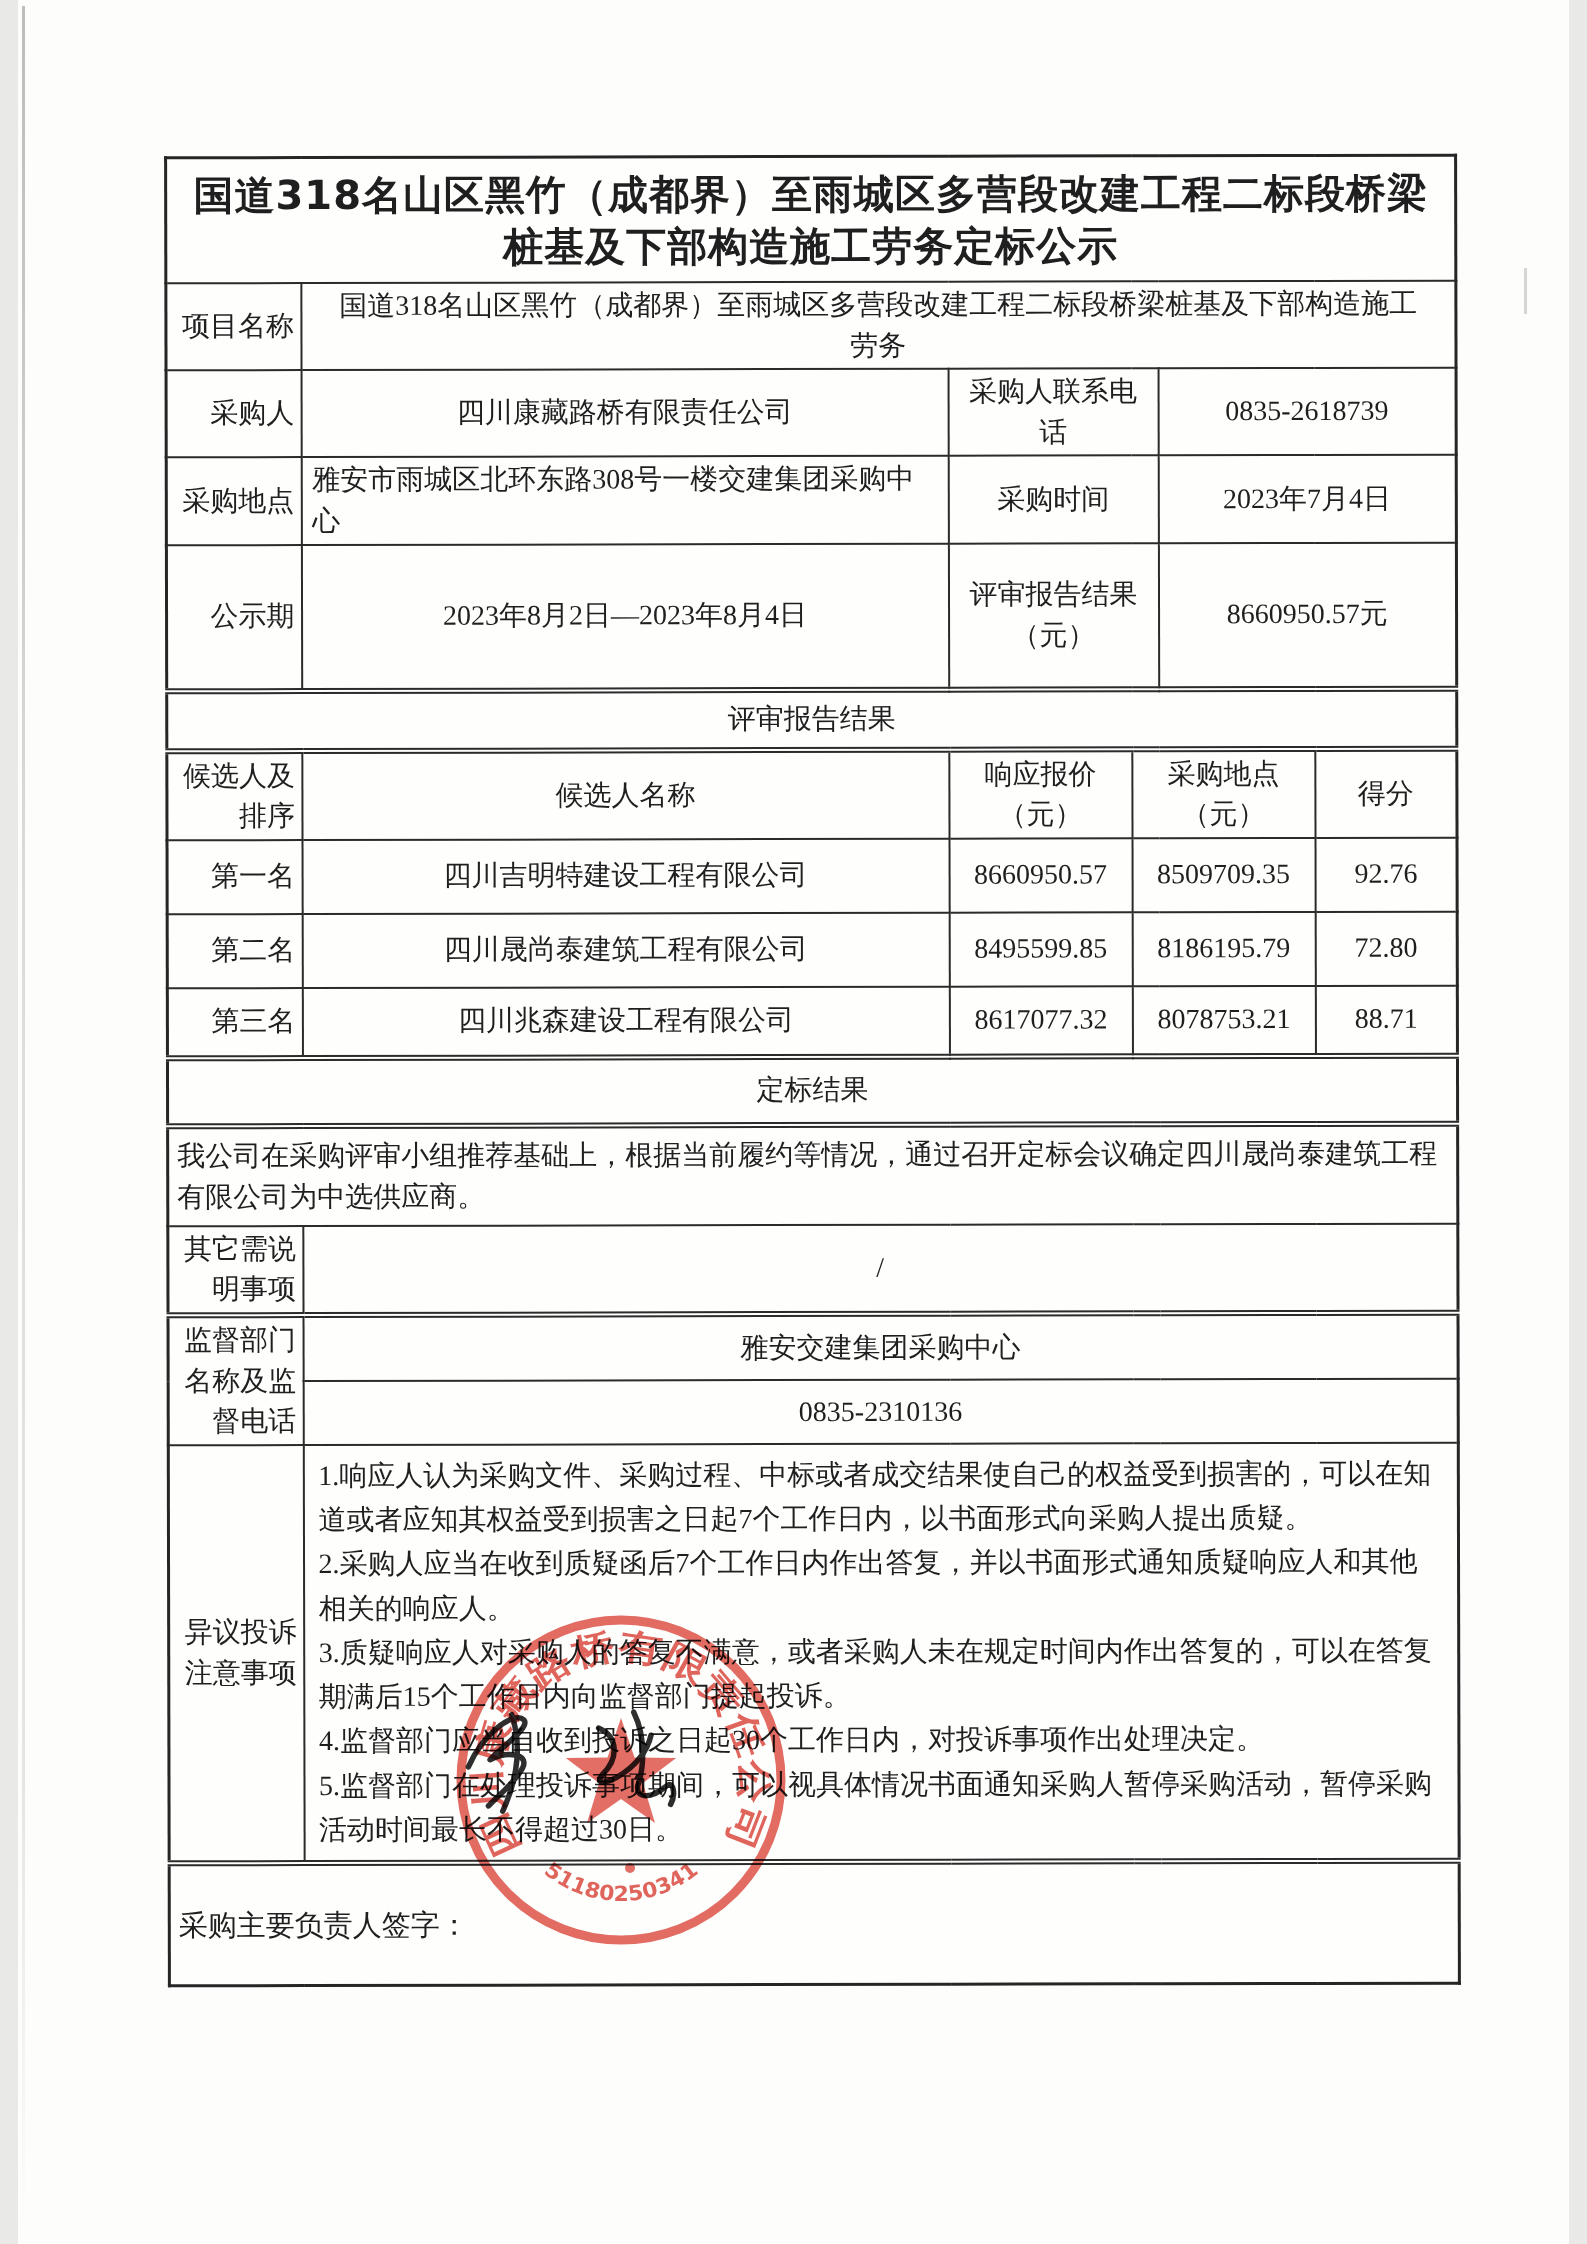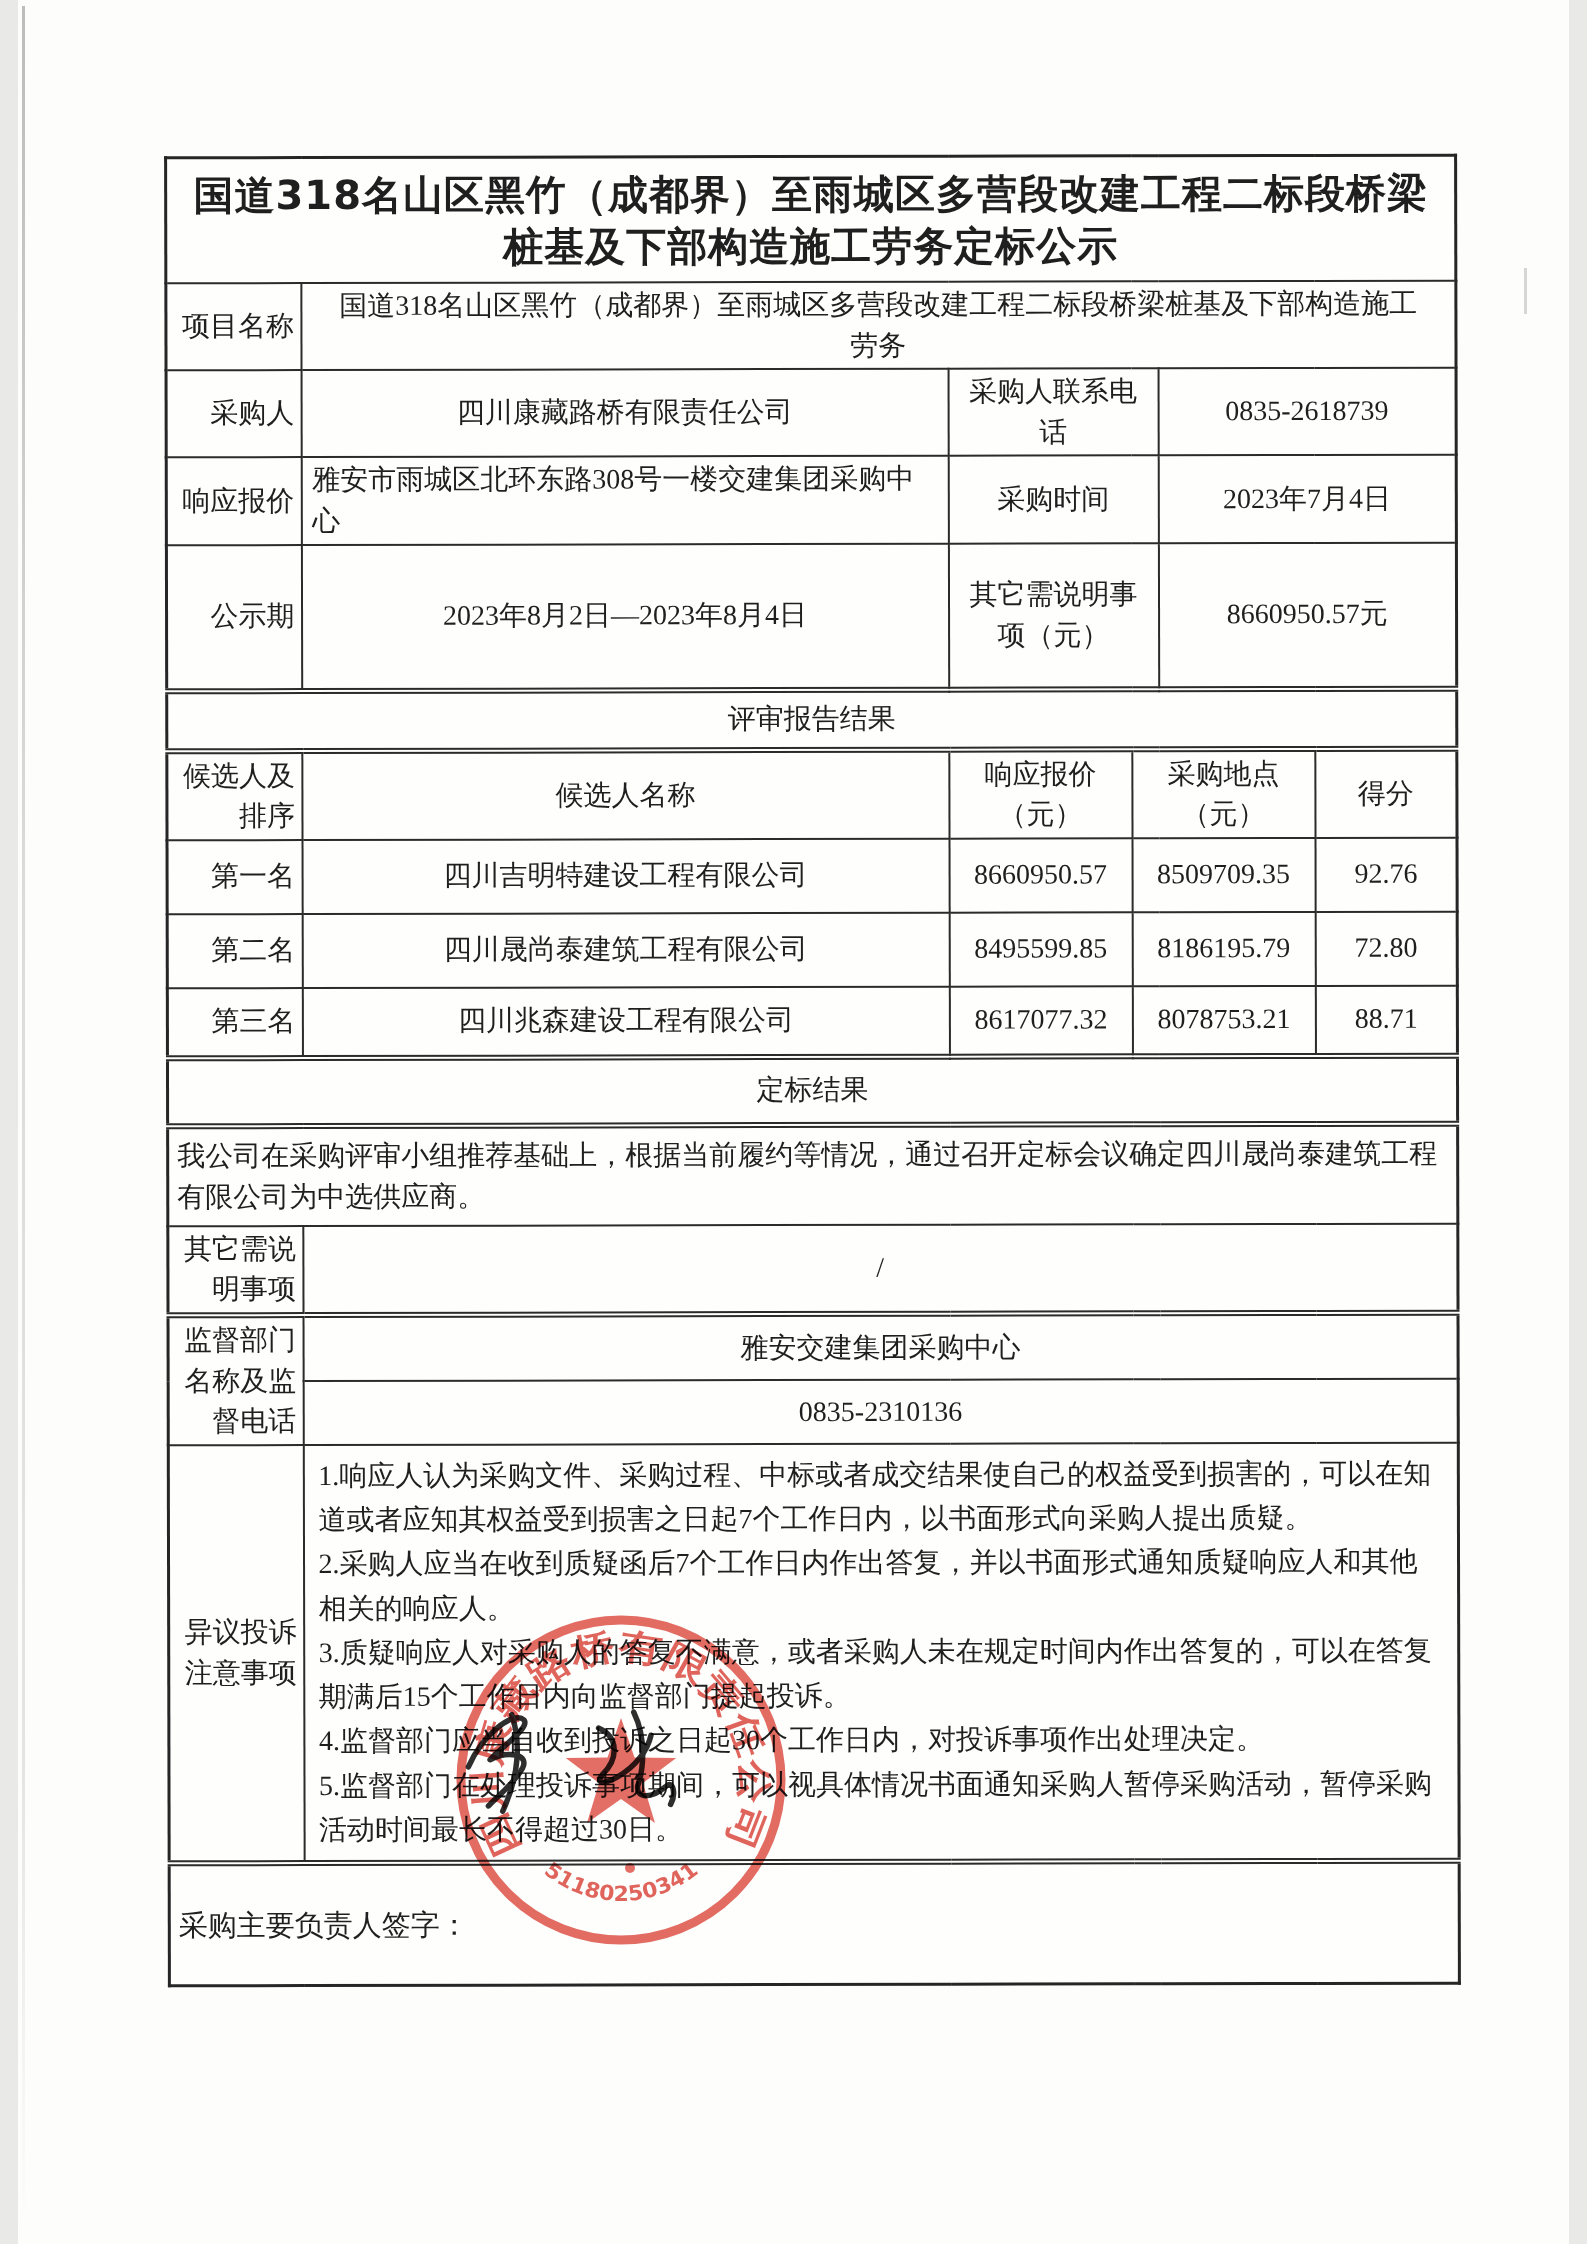--- a/index.html
+++ b/index.html
@@ -102,30 +102,30 @@
     </tr>
 
     <tr>
       <td class="label h-78">采购人</td>
       <td>四川康藏路桥有限责任公司</td>
       <td colspan="2" class="pad-lg">采购人联系电话</td>
       <td colspan="2">0835-2618739</td>
     </tr>
 
     <tr>
-      <td class="label h-72">响应报价</td>
+      <td class="label h-72">采购地点</td>
       <td class="left">雅安市雨城区北环东路308号一楼交建集团采购中心</td>
       <td colspan="2" class="pad-lg">采购时间</td>
       <td colspan="2">2023年7月4日</td>
     </tr>
 
     <tr>
       <td class="label h-138">公示期</td>
       <td>2023年8月2日—2023年8月4日</td>
-      <td colspan="2" class="pad-lg">其它需说明事项（元）</td>
+      <td colspan="2" class="pad-lg">评审报告结果（元）</td>
       <td colspan="2">8660950.57元</td>
     </tr>
 
     <tr class="sep">
       <td colspan="6" class="h-50">评审报告结果</td>
     </tr>
 
     <tr class="sep">
       <td class="label h-72">候选人及排序</td>
       <td>候选人名称</td>

